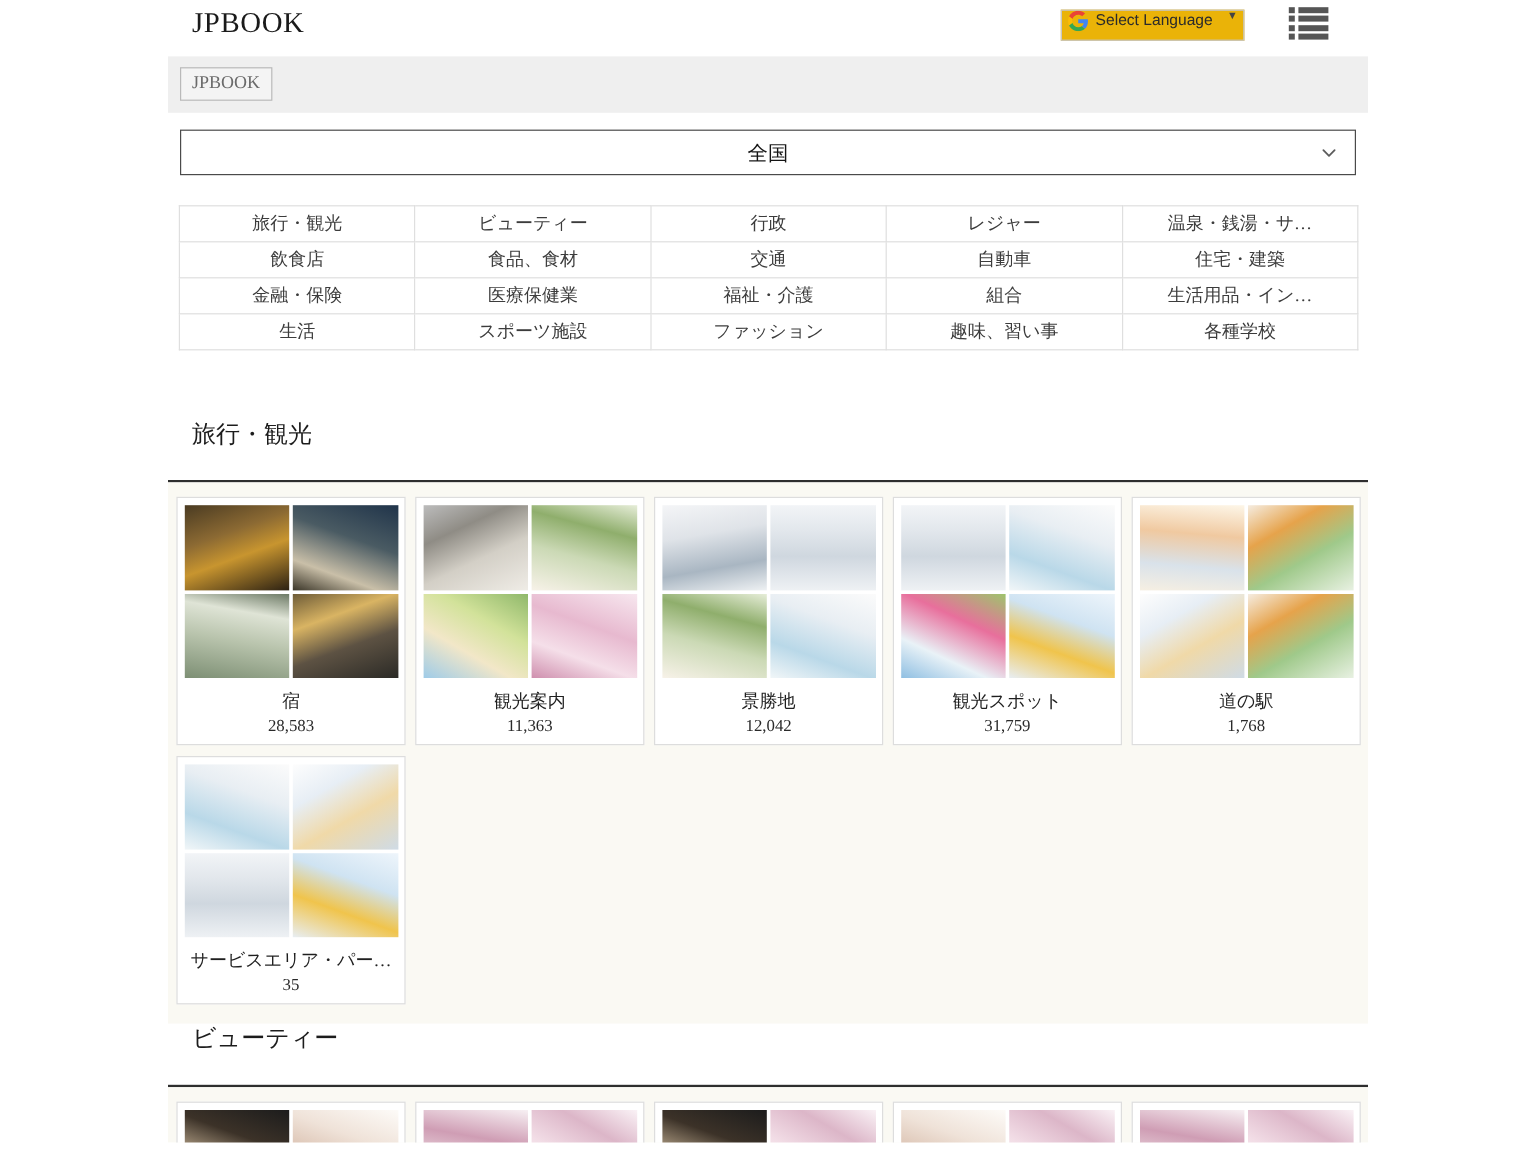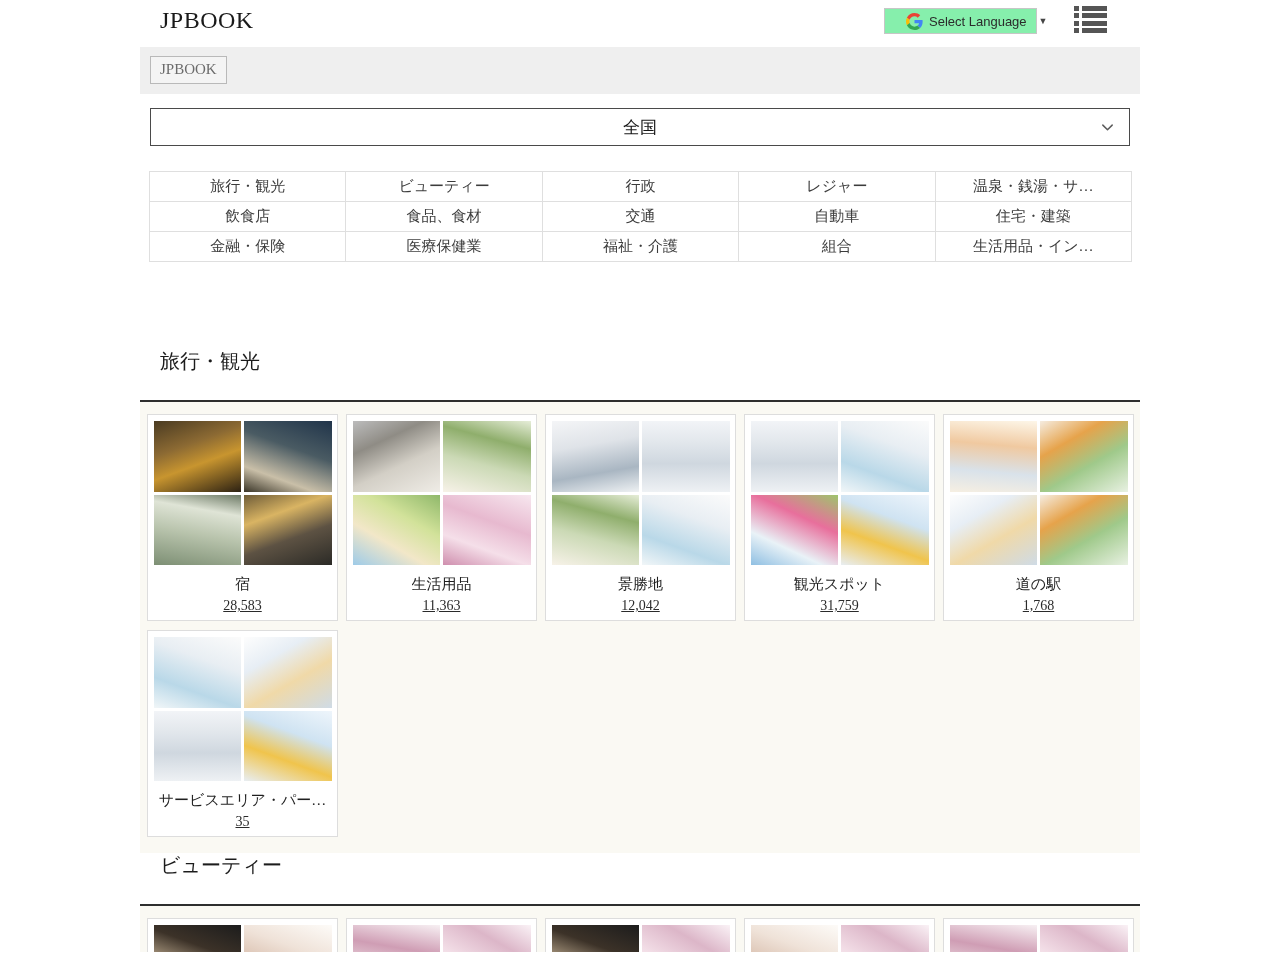--- a/index.html
+++ b/index.html
@@ -18,22 +18,22 @@
     background: #ffffff;
   }
   .brand {
     position: absolute; left: 160px; top: 7px;
     font-size: 24px; letter-spacing: .5px; color: #1a1a1a;
     font-family: "Liberation Serif", serif;
   }
   .gtranslate {
     position: absolute; left: 884px; top: 8px;
     width: 153px; height: 26px;
-    border: 1px solid #c6c6c6; background: #86efac;
-    display: flex; align-items: center; padding: 0 21px;
+    border: 1px solid #c6c6c6; background: #eab308;
+    display: flex; padding: 0 5px;
     font-family: "Liberation Sans", sans-serif;
   }
   .g-logo {
     width: 17px; height: 17px; margin-right: 6px; flex: none;
     position: relative; display: inline-block;
   }
   .g-logo svg { display:block; }
   .gt-label {
     font-size: 13px; color: #2b2b2b; white-space: nowrap;
     flex: 1;
@@ -122,21 +122,21 @@
     gap: 3px;
     background: #ffffff;
   }
   .thumb { width: 100%; height: 100%; background-size: cover; background-position: center; }
   .card-label {
     margin-top: 10px; font-size: 15px; color: #1f1f1f;
     max-width: 178px; white-space: nowrap; overflow: hidden; text-overflow: ellipsis;
     text-align: center;
   }
   .card-count {
-    margin-top: 4px; font-size: 14px; color: #2a2a2a; text-align: right; text-decoration: underline;
+    margin-top: 4px; font-size: 14px; color: #2a2a2a; text-align: right;
   }
 
   
   .t-a { background:
       linear-gradient(160deg,#4a3b22 0%,#8c6a33 35%,#c8952f 58%,#2c2113 100%); }
   .t-b { background:
       linear-gradient(200deg,#20344a 0%,#4a5b63 40%,#c9bfa8 75%,#3a3528 100%); }
   .t-c { background:
       linear-gradient(10deg,#7d8f74 0%,#b9c4ad 45%,#dfe4d6 75%,#6d7a66 100%); }
   .t-d { background:
@@ -247,20 +247,27 @@
           <td>自動車</td>
           <td>住宅・建築</td>
         </tr>
         <tr>
           <td>金融・保険</td>
           <td>医療保健業</td>
           <td>福祉・介護</td>
           <td>組合</td>
           <td>生活用品・イン…</td>
         </tr>
+        <tr>
+          <td>生活</td>
+          <td>スポーツ施設</td>
+          <td>ファッション</td>
+          <td>趣味、習い事</td>
+          <td>各種学校</td>
+        </tr>
       </tbody>
   </table>
 
   <div class="section" id="section-0" style="top:348px;">
     <div class="section-title">旅行・観光</div>
     <div class="section-rule"></div>
     <div class="cards-area">
       <div class="cards-row" id="row-0">
           <div class="card">
             <div class="thumbgrid">
@@ -272,21 +279,21 @@
             <div class="card-label">宿</div>
             <div class="card-count">28,583</div>
           </div>
           <div class="card">
             <div class="thumbgrid">
               <div class="thumb t-f"></div>
               <div class="thumb t-j"></div>
               <div class="thumb t-g"></div>
               <div class="thumb t-h"></div>
             </div>
-            <div class="card-label">生活用品</div>
+            <div class="card-label">観光案内</div>
             <div class="card-count">11,363</div>
           </div>
           <div class="card">
             <div class="thumbgrid">
               <div class="thumb t-i"></div>
               <div class="thumb t-e"></div>
               <div class="thumb t-j"></div>
               <div class="thumb t-k"></div>
             </div>
             <div class="card-label">景勝地</div>

